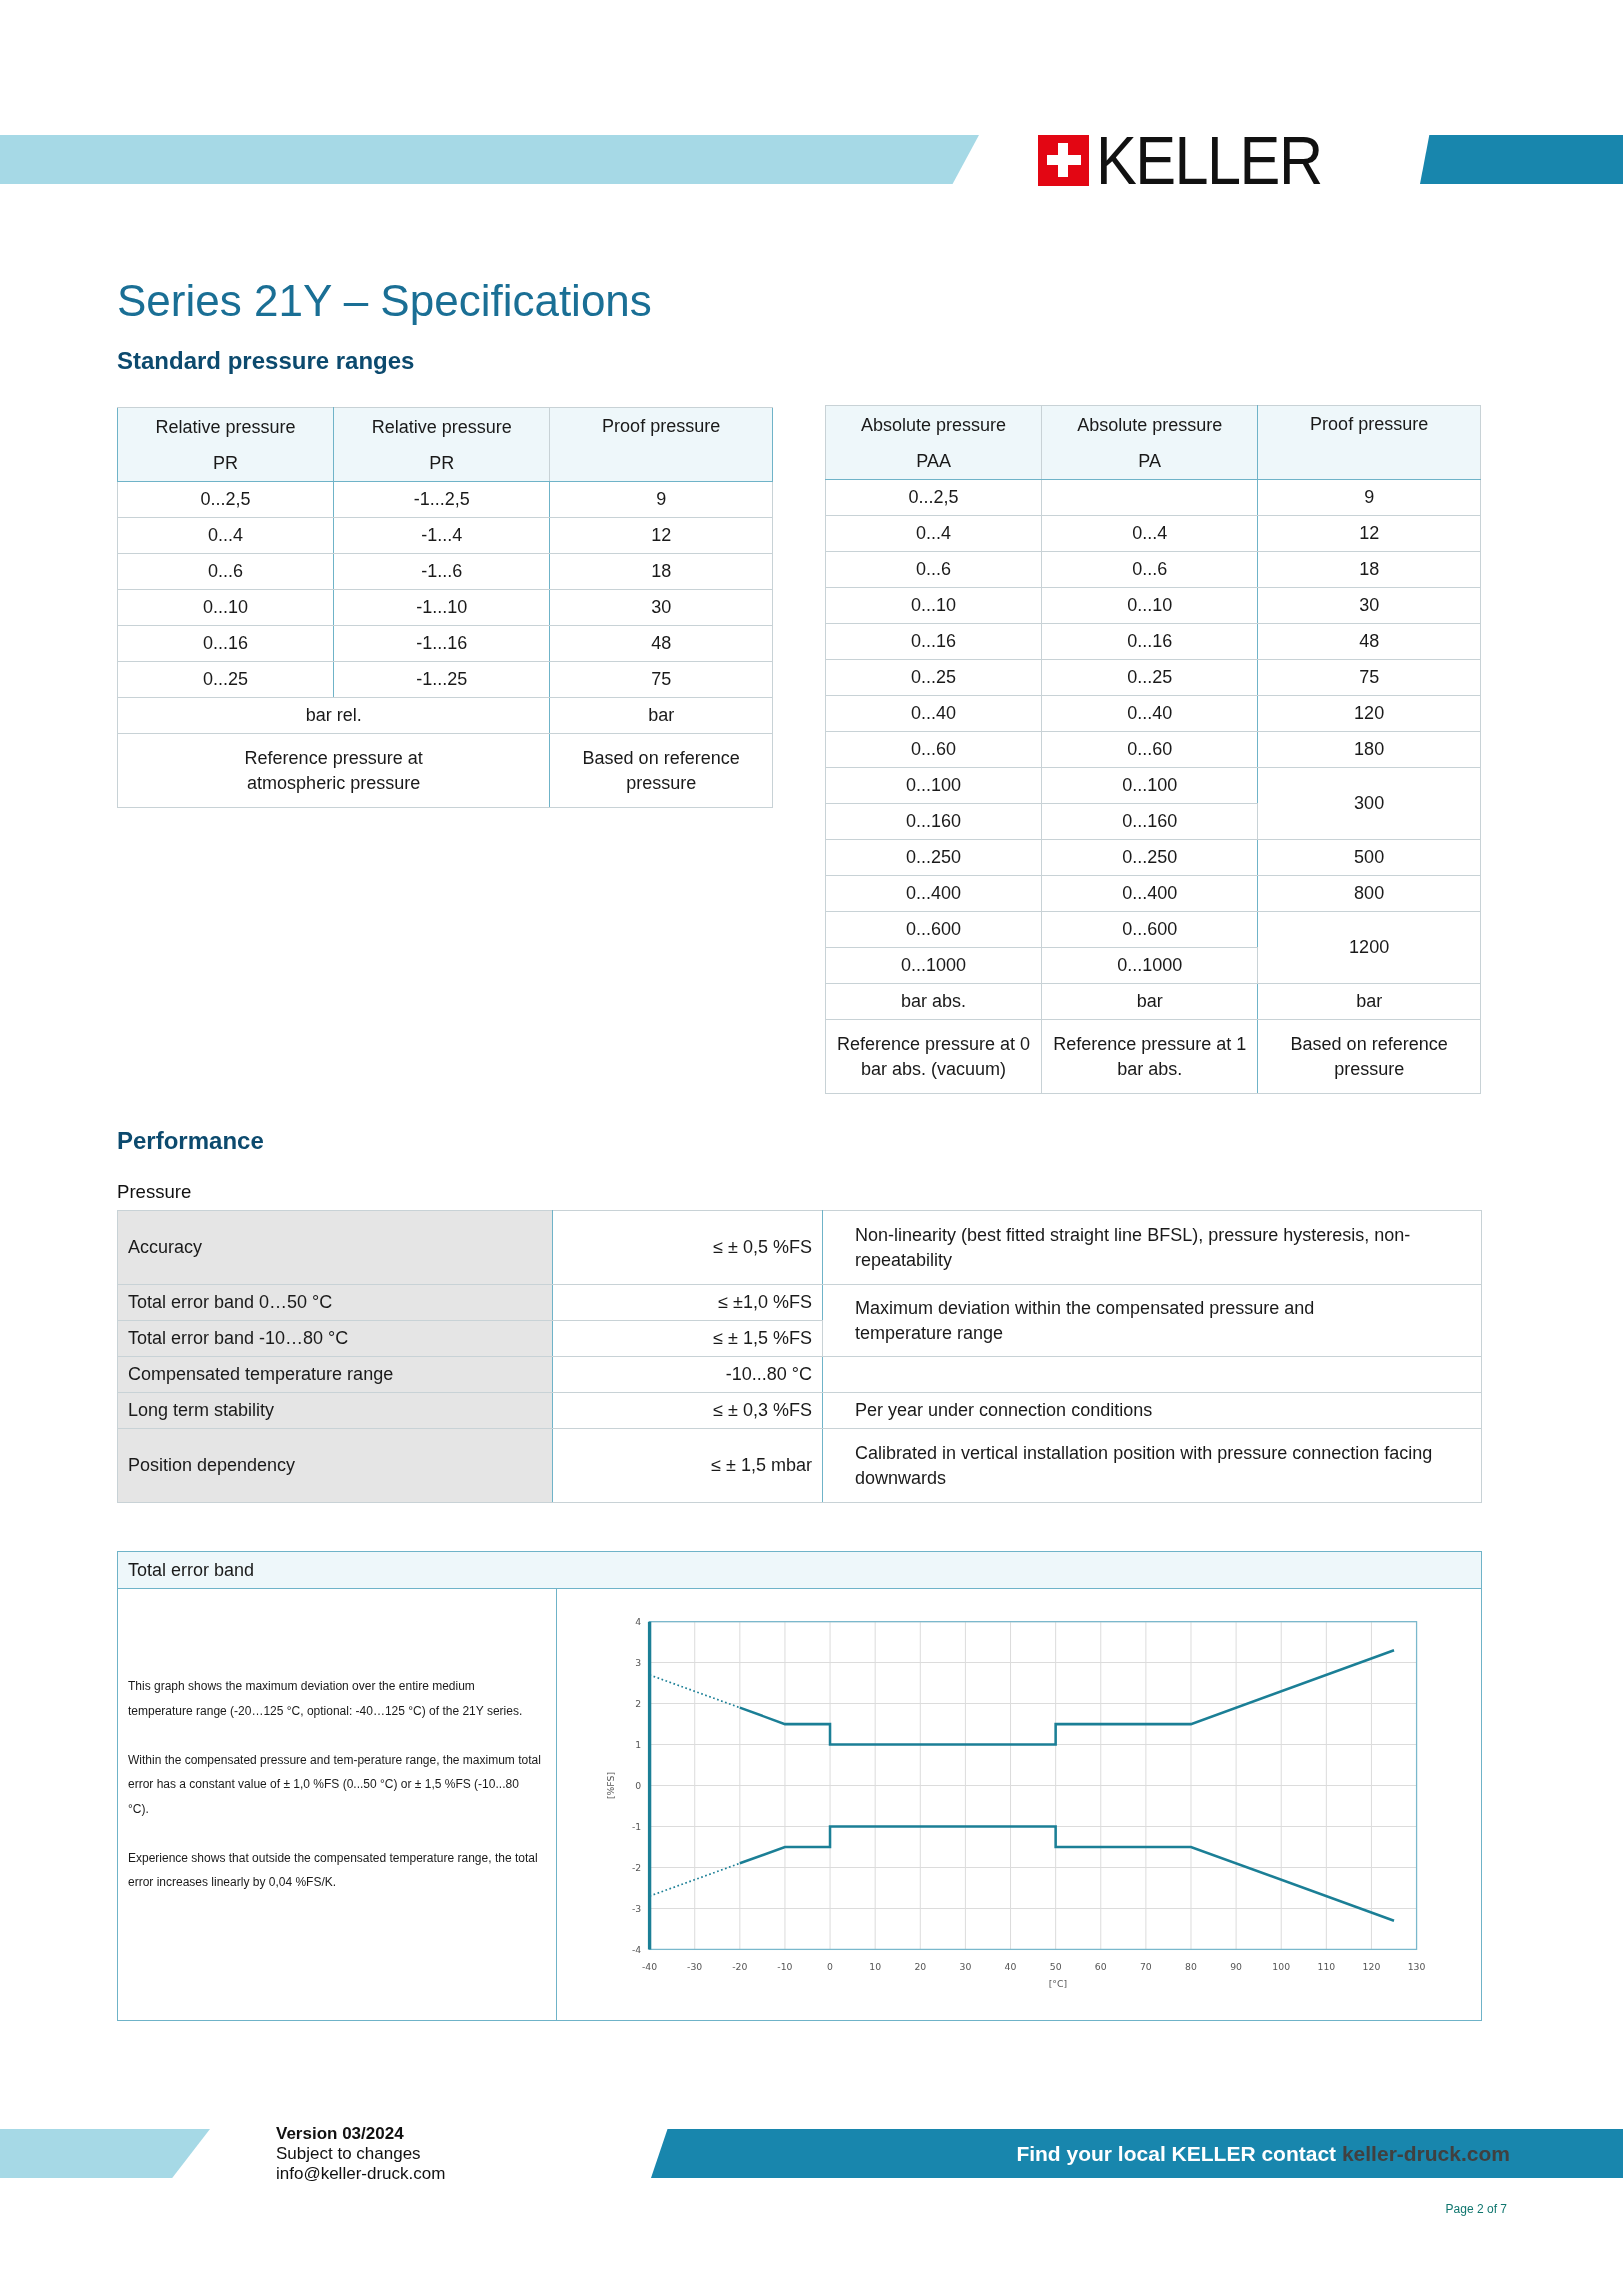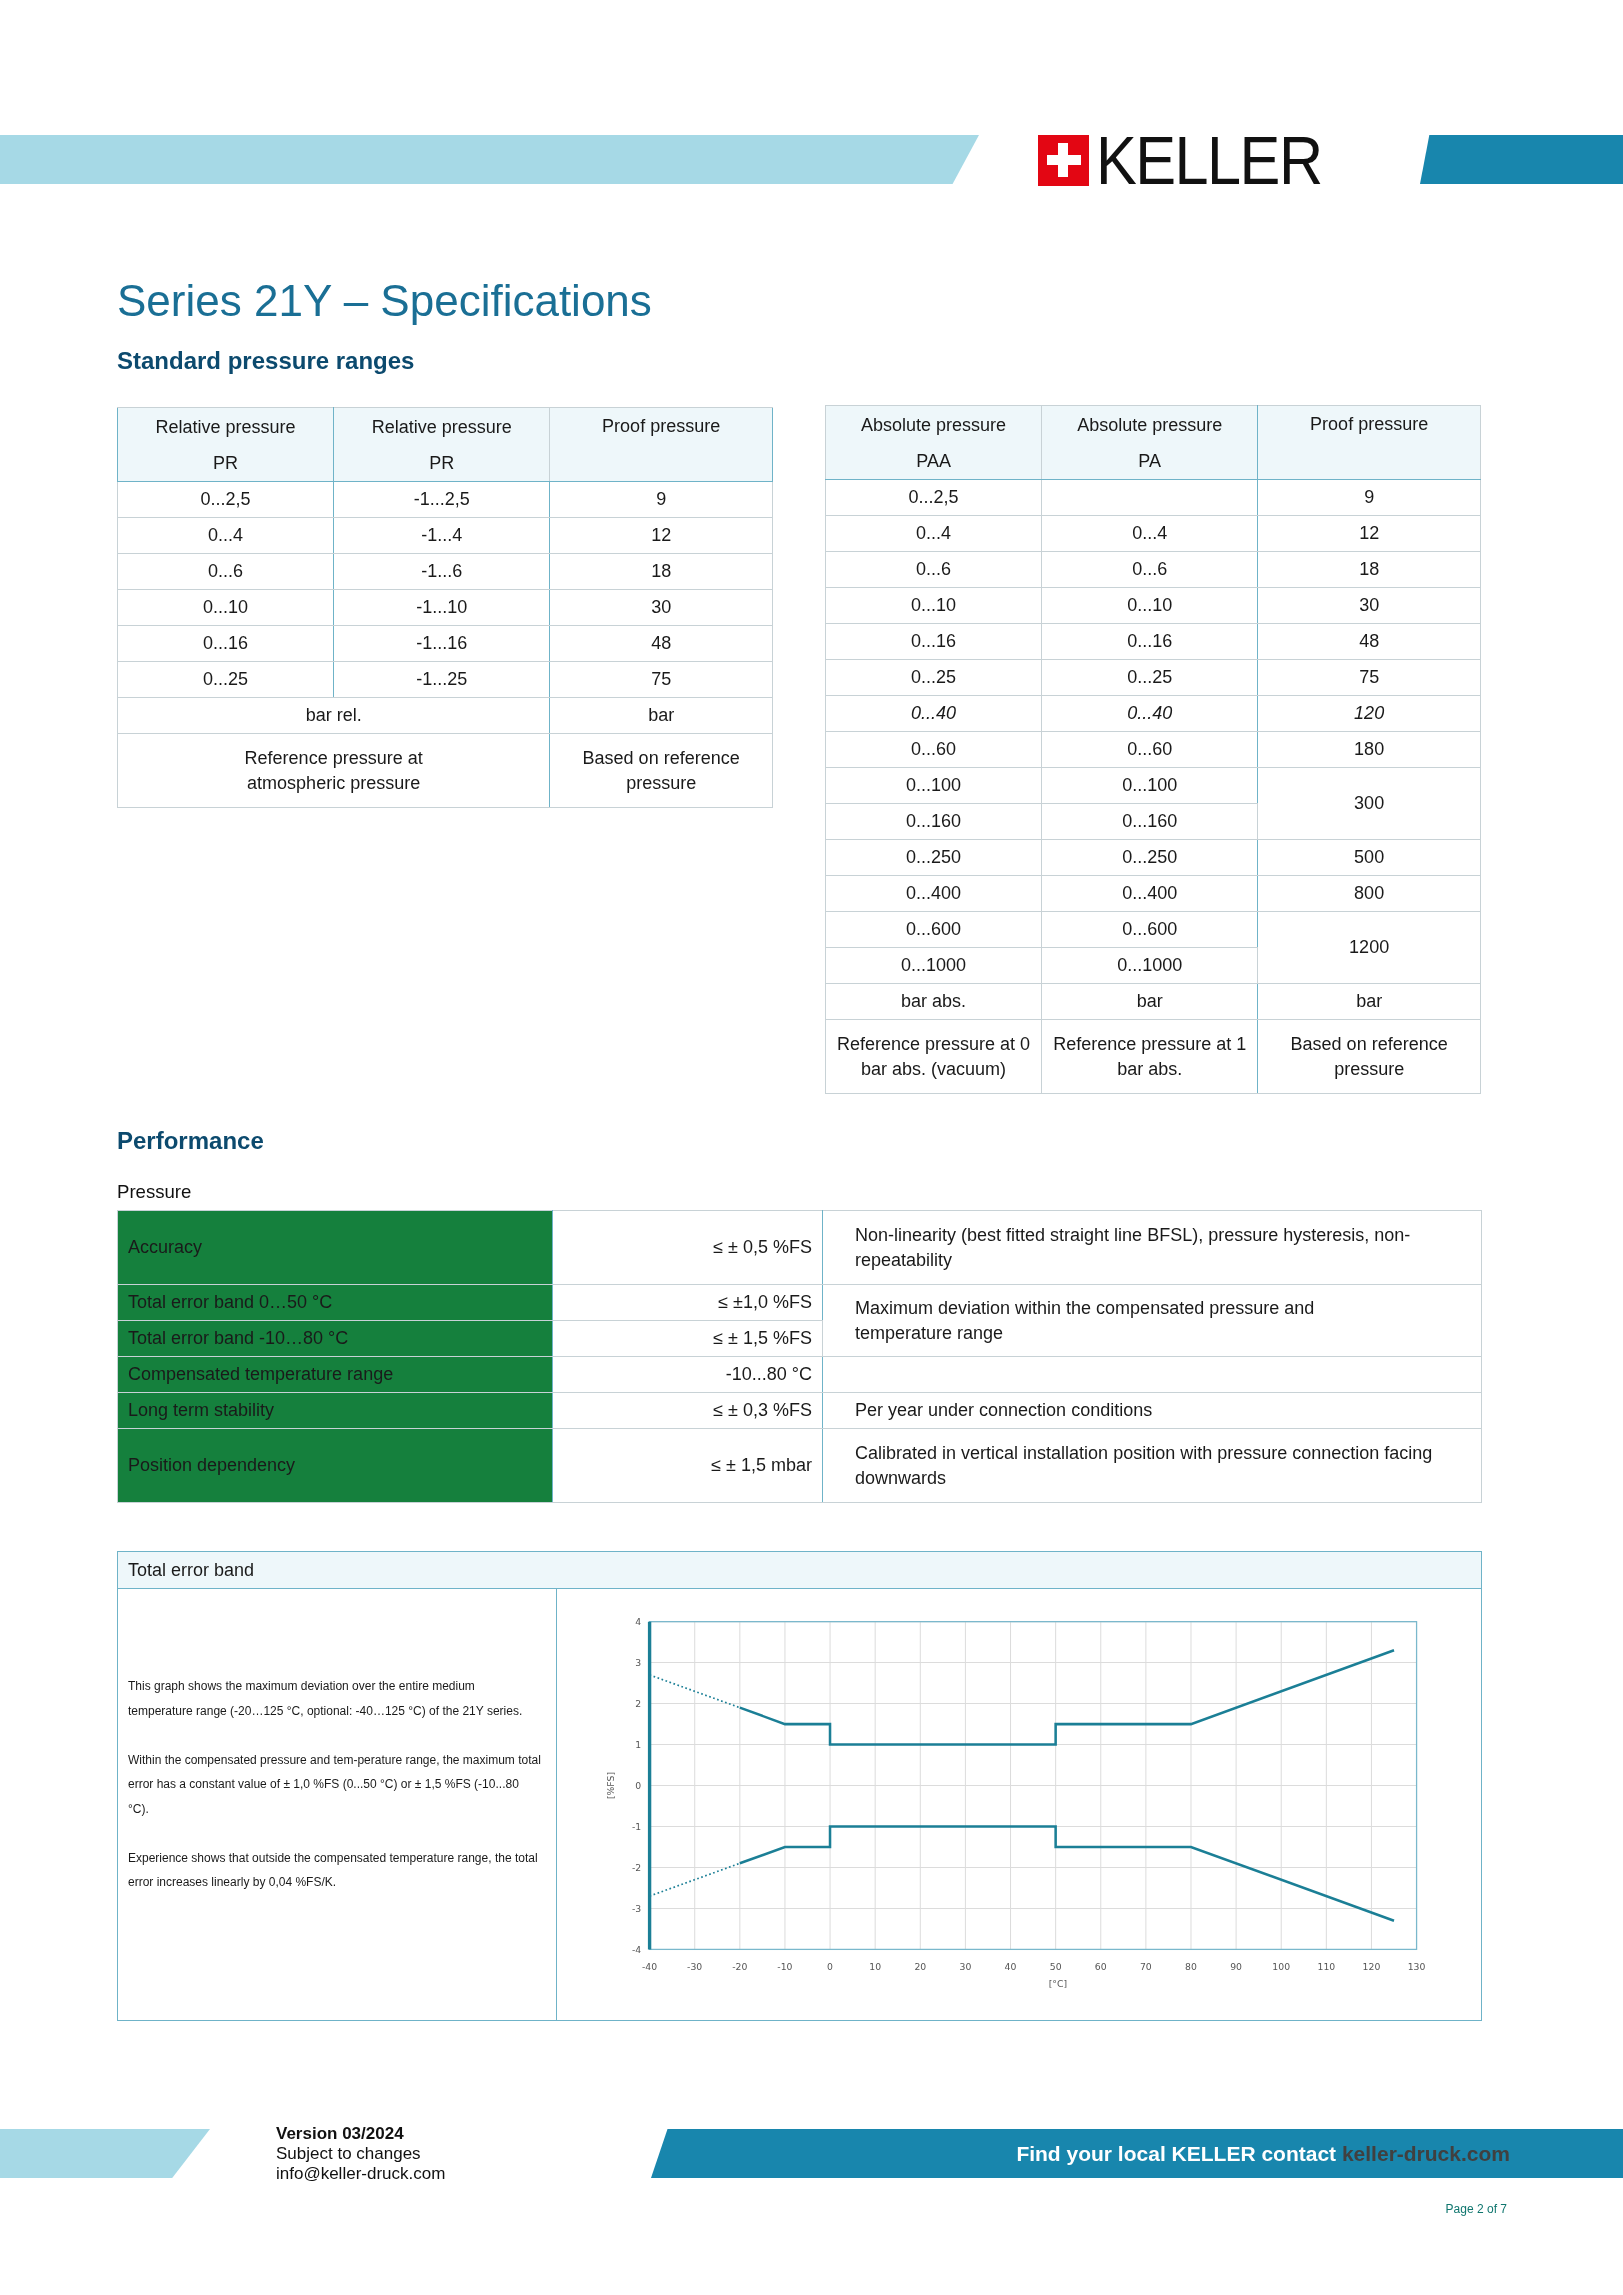--- a/index.html
+++ b/index.html
@@ -20,21 +20,21 @@
   table.spec{position:absolute;border-collapse:collapse;font-size:18px;color:#1a1a1a;}
   table.spec td{border:0.8px solid #c8d2d6;text-align:center;vertical-align:middle;padding:0 6.8px;}
   table.spec td.vsep{border-left:1.7px solid #6fb3c8;border-right:1.7px solid #6fb3c8;}
   table.spec{border:1.7px solid #6fb3c8;}
   table.spec tr.hdr td{background:#eef7fa;border-bottom:1.7px solid #6fb3c8;}
   .hdr-line{display:block;line-height:36px;}
   table.spec tr.unit td{border-top:1.7px solid #6fb3c8;}
 
   table.perf{position:absolute;left:117px;top:1210px;width:1365px;border-collapse:collapse;font-size:18px;border:1.7px solid #6fb3c8;}
   table.perf td{border:0.8px solid #c8d2d6;vertical-align:middle;padding:0 10px;}
-  table.perf td.lbl{background:#15803d;width:414px;border-right:1.7px solid #6fb3c8;}
+  table.perf td.lbl{background:#e5e5e5;width:414px;border-right:1.7px solid #6fb3c8;}
   table.perf td.val{text-align:right;width:249px;border-right:1.7px solid #6fb3c8;}
   table.perf td.note{line-height:24.5px;padding-left:32px;}
 
   .teb{position:absolute;left:117px;top:1551px;width:1365px;height:470px;border:1.7px solid #6fb3c8;box-sizing:border-box;}
   .teb-head{height:36px;background:#eef7fa;border-bottom:1.7px solid #6fb3c8;font-size:18px;line-height:36px;padding-left:10px;}
   .teb-left{position:absolute;left:0;top:37px;width:438px;bottom:0;border-right:1.7px solid #6fb3c8;}
   .teb-text{position:absolute;left:10px;top:85px;width:414px;font-size:12px;line-height:24.5px;}
   .teb-text p{margin:0 0 24.5px 0;}
 
   .chart{position:absolute;left:592px;top:1598px;}
@@ -162,21 +162,21 @@
       <tr style="height: 36px;">
         <td>0...16</td>
         <td class="vsep">0...16</td>
         <td>48</td>
       </tr>
       <tr style="height: 36px;">
         <td>0...25</td>
         <td class="vsep">0...25</td>
         <td>75</td>
       </tr>
-      <tr style="height: 36px; font-style: italic;">
+      <tr style="height: 36px;">
         <td>0...40</td>
         <td class="vsep">0...40</td>
         <td>120</td>
       </tr>
       <tr style="height: 36px;">
         <td>0...60</td>
         <td class="vsep">0...60</td>
         <td>180</td>
       </tr>
       <tr style="height: 36px;">

